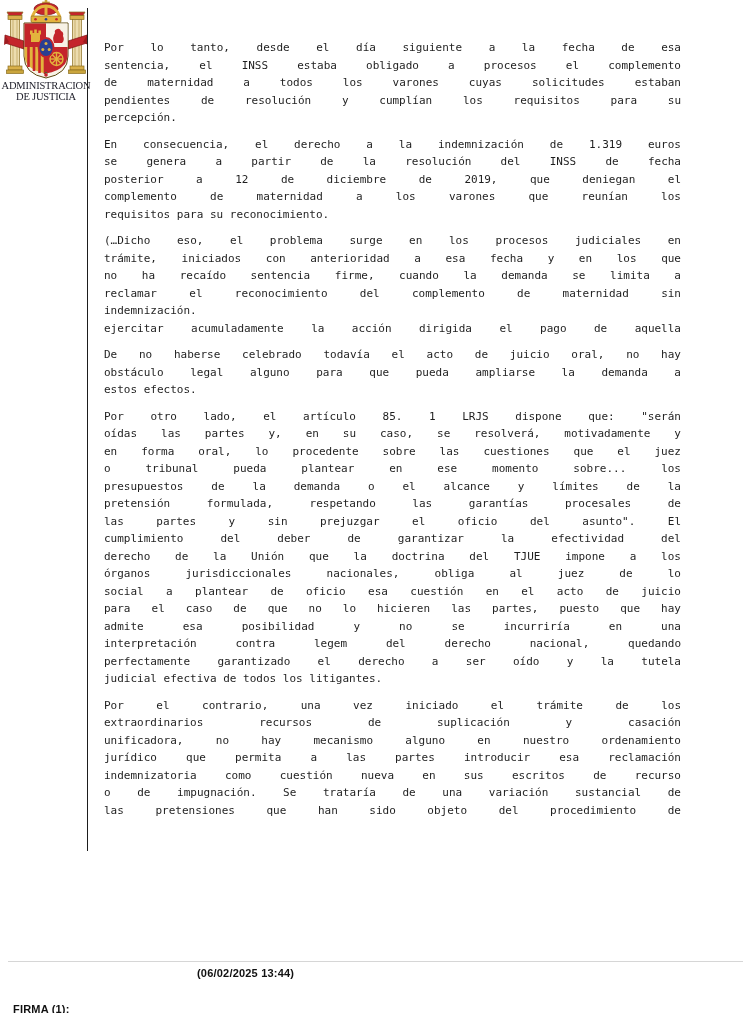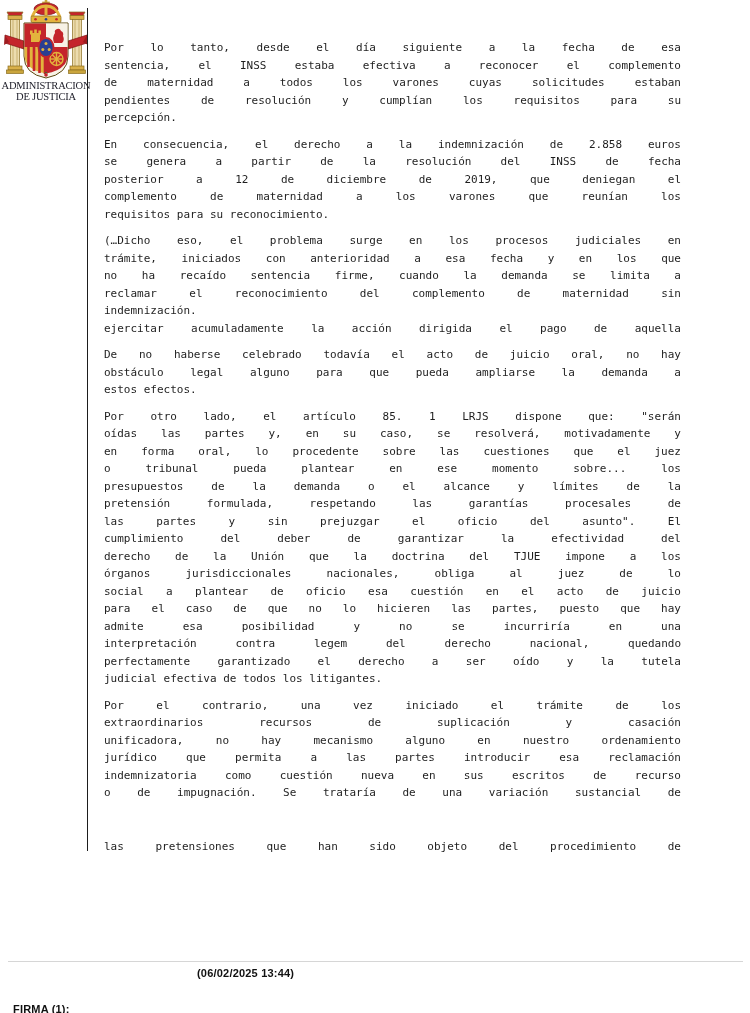--- a/index.html
+++ b/index.html
@@ -32,21 +32,21 @@
   
   .doc-body {
     position: absolute; left: 104px; top: 39px; width: 577px;
     font-family: "DejaVu Sans Mono", "Liberation Mono", monospace;
     font-size: 11px; line-height: 17.5px;
     color: #1e1e1e;
   }
   .para { margin-bottom: 9px; }
   .line { text-align: justify; text-align-last: justify; white-space: normal; }
   .line.last { text-align-last: left; }
-  .line.last.jlast { text-align-last: justify; margin-top: 36px; }
+  .line.last.jlast { text-align-last: justify; }
 
   
   .footer-rule {
     position: absolute; left: 8px; top: 961px; width: 735px; height: 1px;
     background: #6e6e6e; border-bottom: 1.5px solid #d6d6d6;
   }
   .firma-label {
     position: absolute; left: 13px; top: 1003px;
     font-size: 11px; font-weight: bold; color: #111;
     letter-spacing: 0.2px;
@@ -143,27 +143,27 @@
   </svg>
   <div class="org-name">ADMINISTRACION</div>
   <div class="org-name l2">DE JUSTICIA</div>
 </div>
 
 <div class="vrule"></div>
 
 <div class="doc-body">
     <div class="para">
       <div class="line">Por lo tanto, desde el día siguiente a la fecha de esa</div>
-      <div class="line">sentencia, el INSS estaba efectiva a reconocer el complemento</div>
+      <div class="line">sentencia, el INSS estaba obligado a procesos el complemento</div>
       <div class="line">de maternidad a todos los varones cuyas solicitudes estaban</div>
       <div class="line">pendientes de resolución y cumplían los requisitos para su</div>
       <div class="line last">percepción.</div>
     </div>
     <div class="para">
-      <div class="line">En consecuencia, el derecho a la indemnización de 2.858 euros</div>
+      <div class="line">En consecuencia, el derecho a la indemnización de 1.319 euros</div>
       <div class="line">se genera a partir de la resolución del INSS de fecha</div>
       <div class="line">posterior a 12 de diciembre de 2019, que deniegan el</div>
       <div class="line">complemento de maternidad a los varones que reunían los</div>
       <div class="line last">requisitos para su reconocimiento.</div>
     </div>
     <div class="para">
       <div class="line">(…Dicho eso, el problema surge en los procesos judiciales en</div>
       <div class="line">trámite, iniciados con anterioridad a esa fecha y en los que</div>
       <div class="line">no ha recaído sentencia firme, cuando la demanda se limita a</div>
       <div class="line">reclamar el reconocimiento del complemento de maternidad sin</div>

